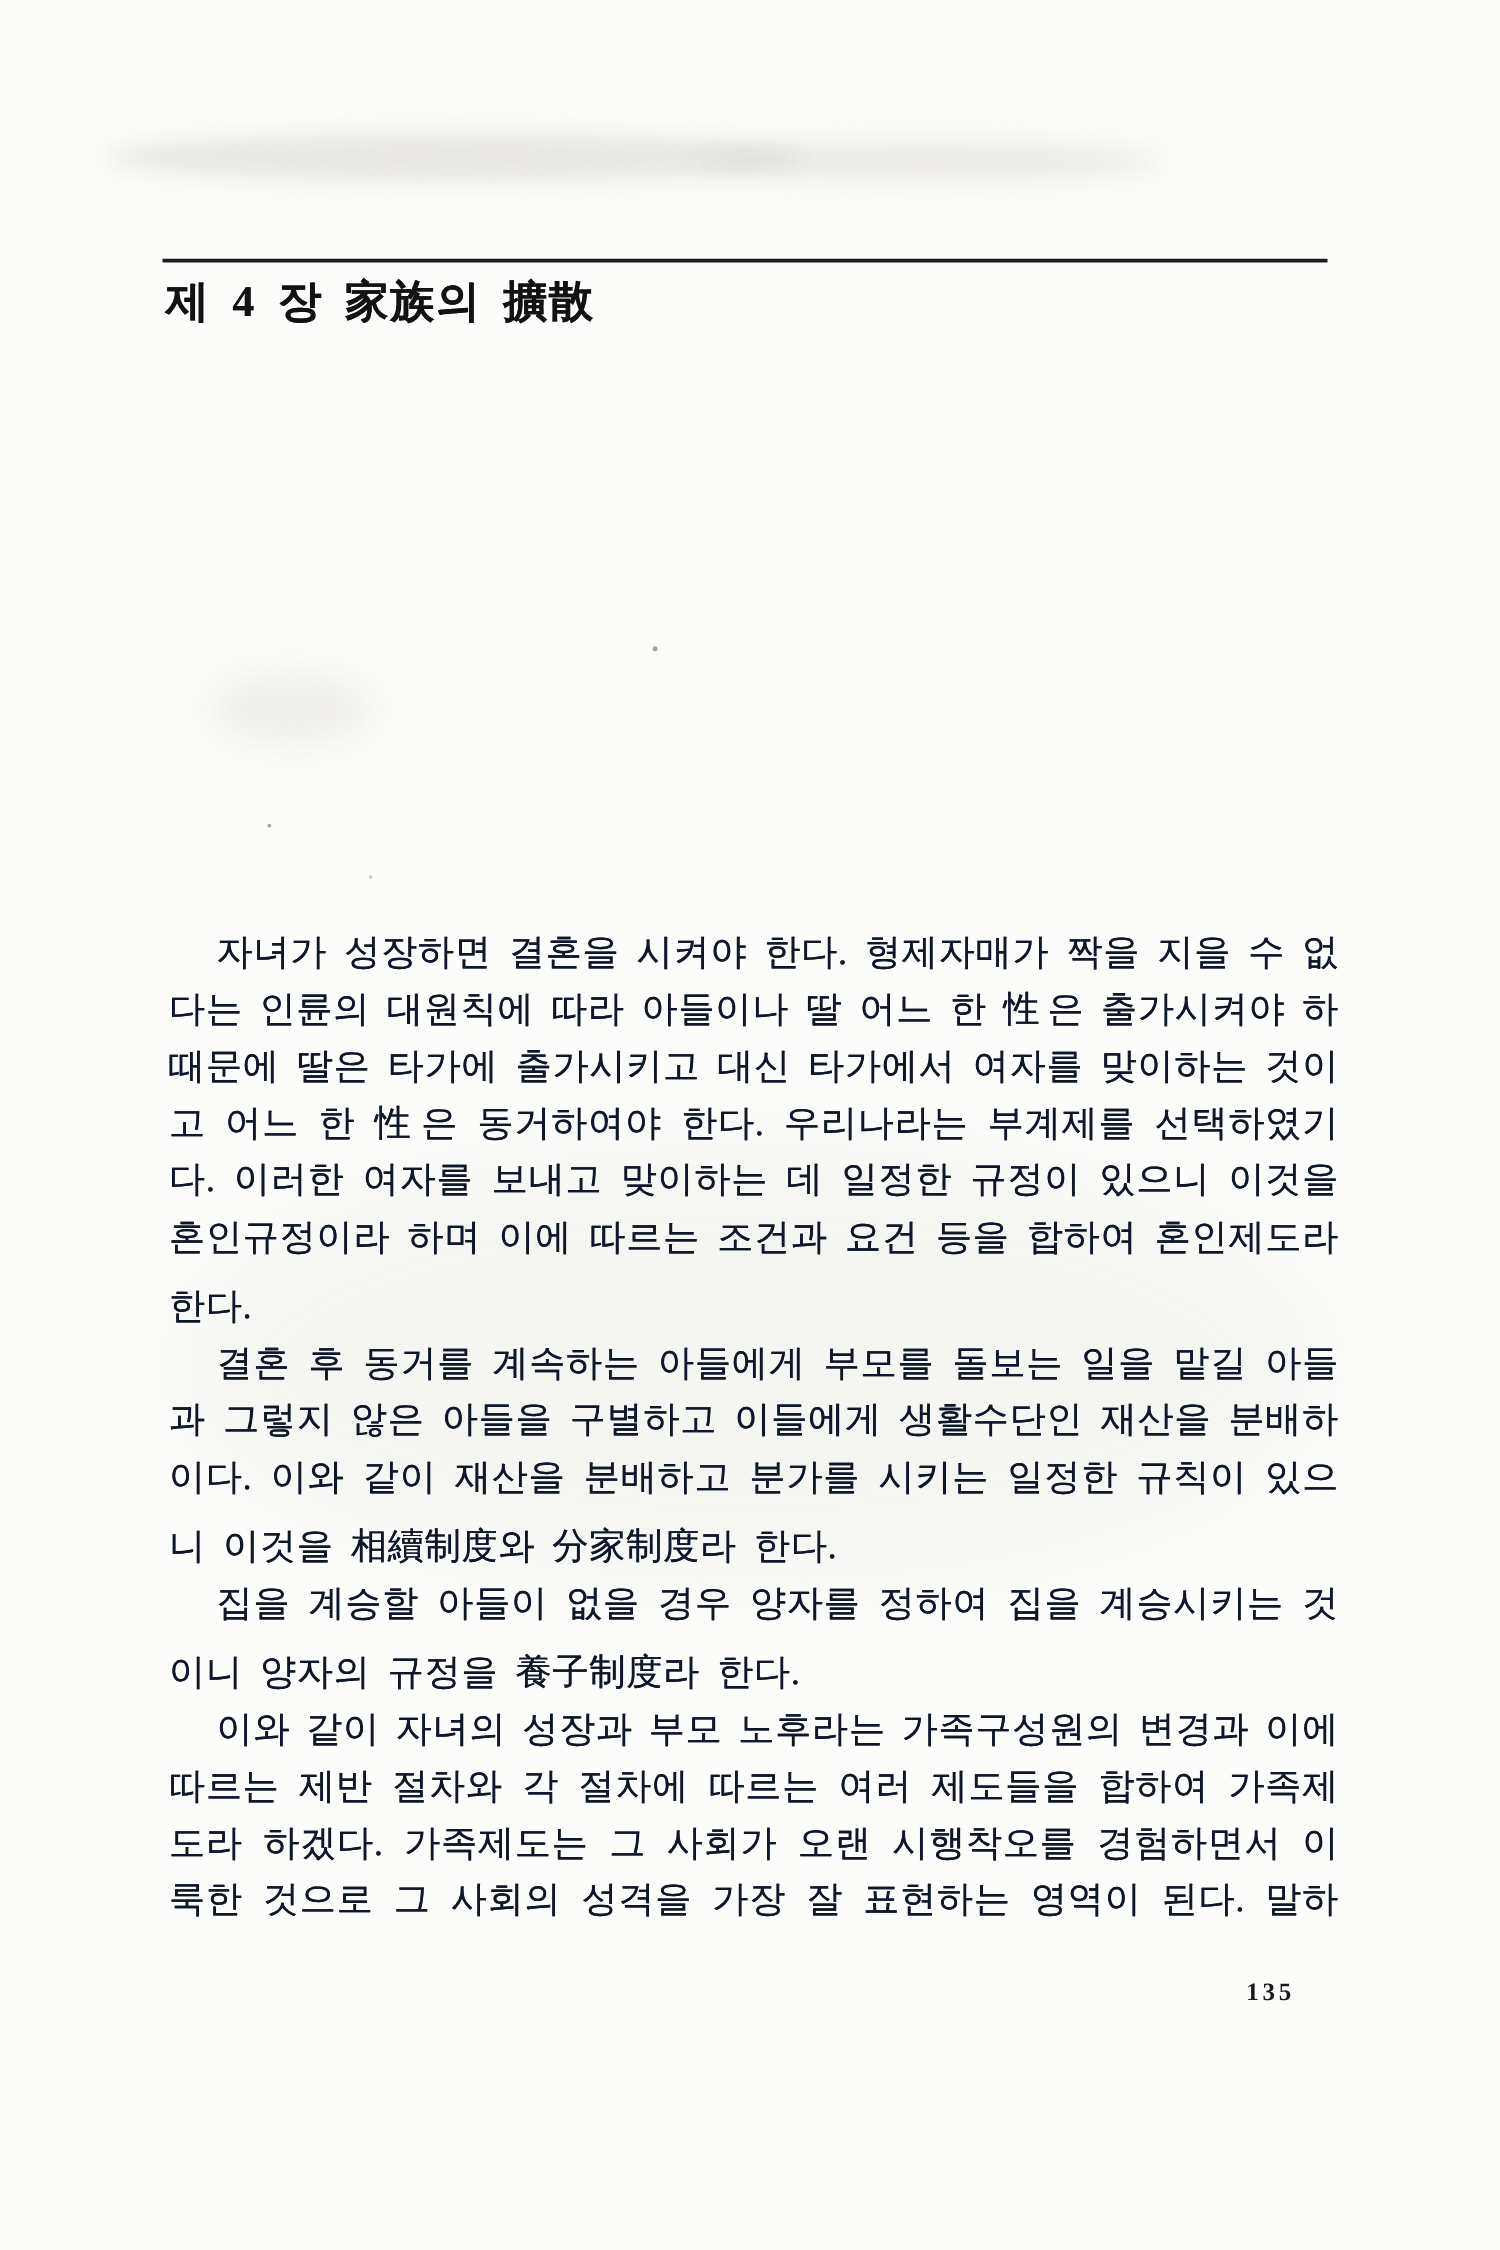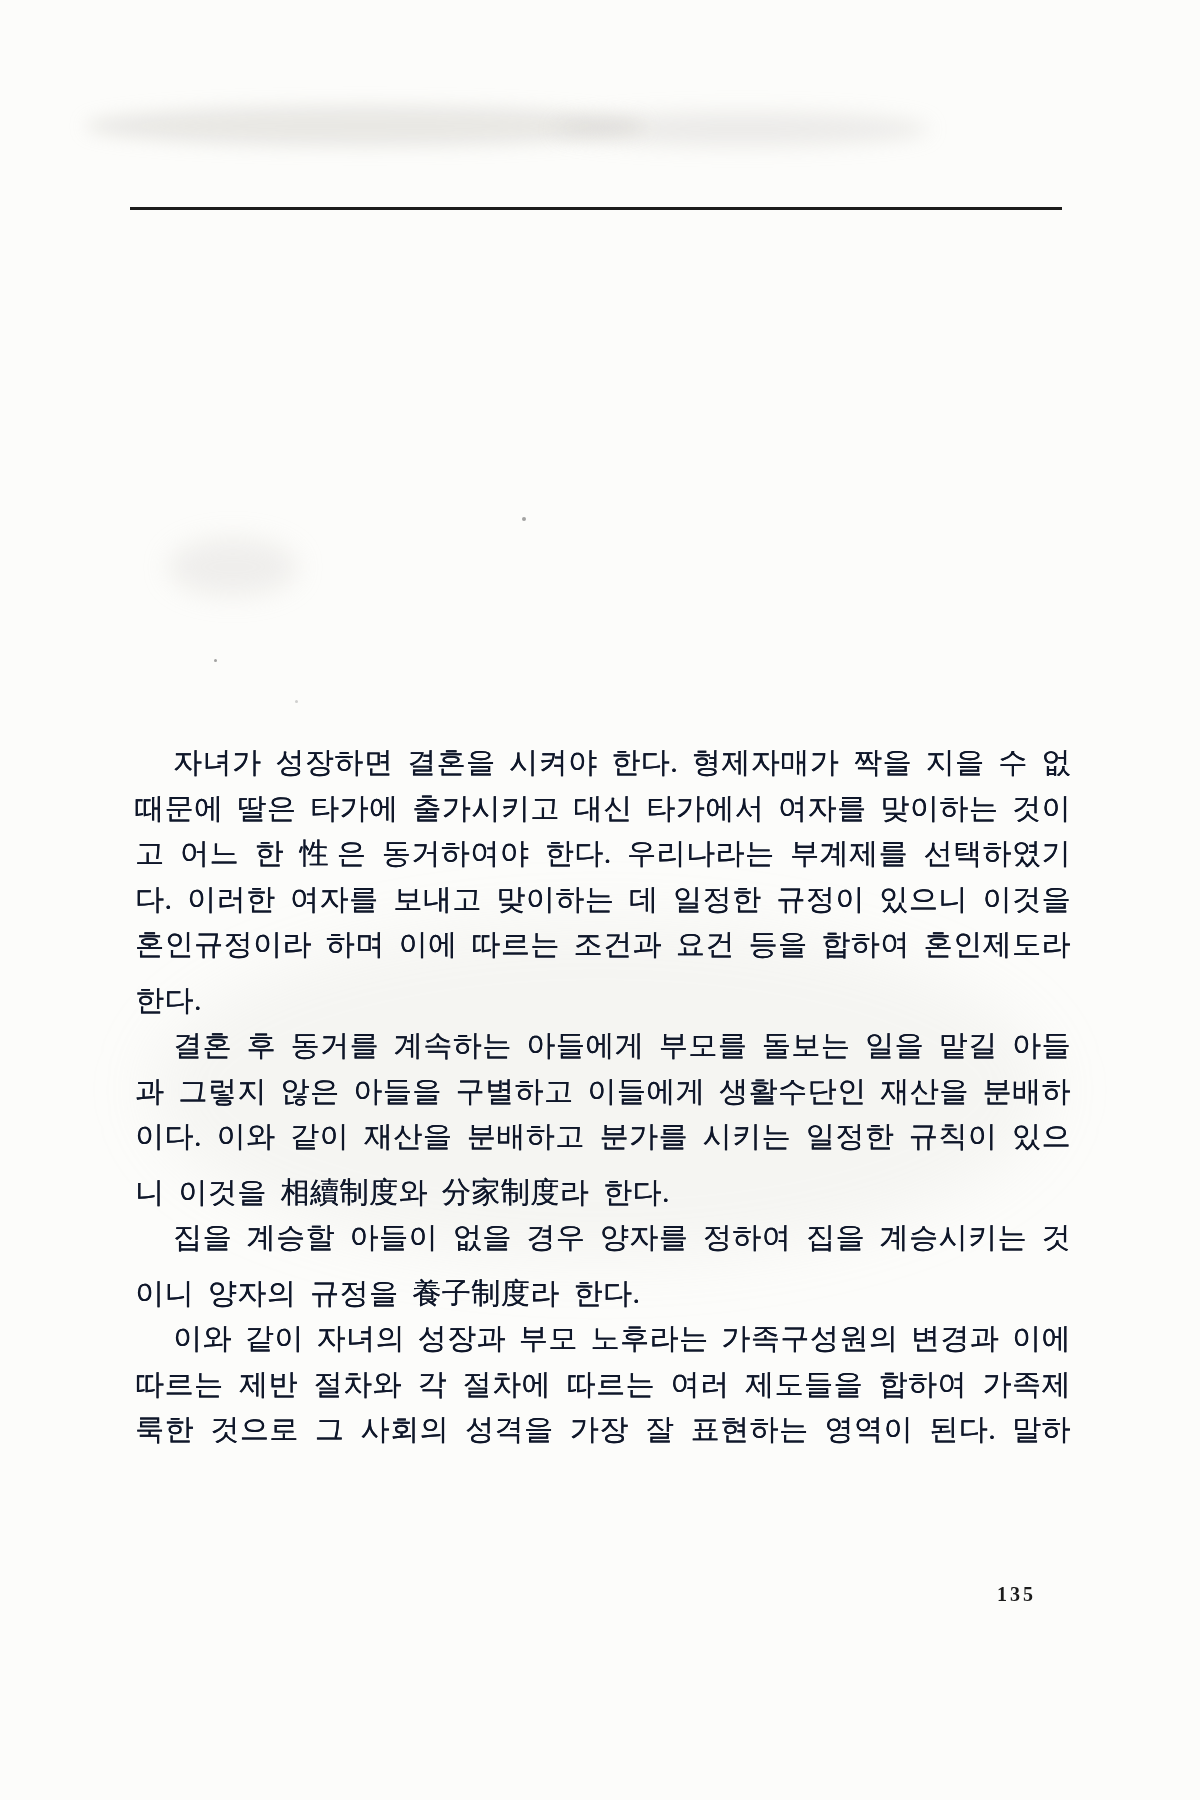--- a/index.html
+++ b/index.html
@@ -63,34 +63,37 @@
   <div class="smudge smudge-top-left"></div>
   <div class="smudge smudge-top-right"></div>
   <div class="smudge smudge-mid-left"></div>
   <div class="smudge smudge-center-wash"></div>
   <div class="speck speck-a"></div>
   <div class="speck speck-b"></div>
   <div class="speck speck-c"></div>
 
   <div class="chapter-rule"></div>
 
+  <div class="chapter-heading">제 4 장 家族의 擴散</div>
 
   <div class="text-block">
     <div class="bline ind">자녀가 성장하면 결혼을 시켜야 한다. 형제자매가 짝을 지을 수 없</div>
+    <div class="bline">다는 인륜의 대원칙에 따라 아들이나 딸 어느 한 性은 출가시켜야 하</div>
     <div class="bline">때문에 딸은 타가에 출가시키고 대신 타가에서 여자를 맞이하는 것이</div>
     <div class="bline">고 어느 한 性은 동거하여야 한다. 우리나라는 부계제를 선택하였기</div>
     <div class="bline">다. 이러한 여자를 보내고 맞이하는 데 일정한 규정이 있으니 이것을</div>
     <div class="bline">혼인규정이라 하며 이에 따르는 조건과 요건 등을 합하여 혼인제도라</div>
     <div class="bline end">한다.</div>
     <div class="bline ind">결혼 후 동거를 계속하는 아들에게 부모를 돌보는 일을 맡길 아들</div>
     <div class="bline">과 그렇지 않은 아들을 구별하고 이들에게 생활수단인 재산을 분배하</div>
     <div class="bline">이다. 이와 같이 재산을 분배하고 분가를 시키는 일정한 규칙이 있으</div>
     <div class="bline end">니 이것을 相續制度와 分家制度라 한다.</div>
     <div class="bline ind">집을 계승할 아들이 없을 경우 양자를 정하여 집을 계승시키는 것</div>
     <div class="bline end">이니 양자의 규정을 養子制度라 한다.</div>
     <div class="bline ind">이와 같이 자녀의 성장과 부모 노후라는 가족구성원의 변경과 이에</div>
     <div class="bline">따르는 제반 절차와 각 절차에 따르는 여러 제도들을 합하여 가족제</div>
+    <div class="bline">도라 하겠다. 가족제도는 그 사회가 오랜 시행착오를 경험하면서 이</div>
     <div class="bline">룩한 것으로 그 사회의 성격을 가장 잘 표현하는 영역이 된다. 말하</div>
   </div>
 
   <div class="page-number">135</div>
 
 </div>
 
 </body></html>

